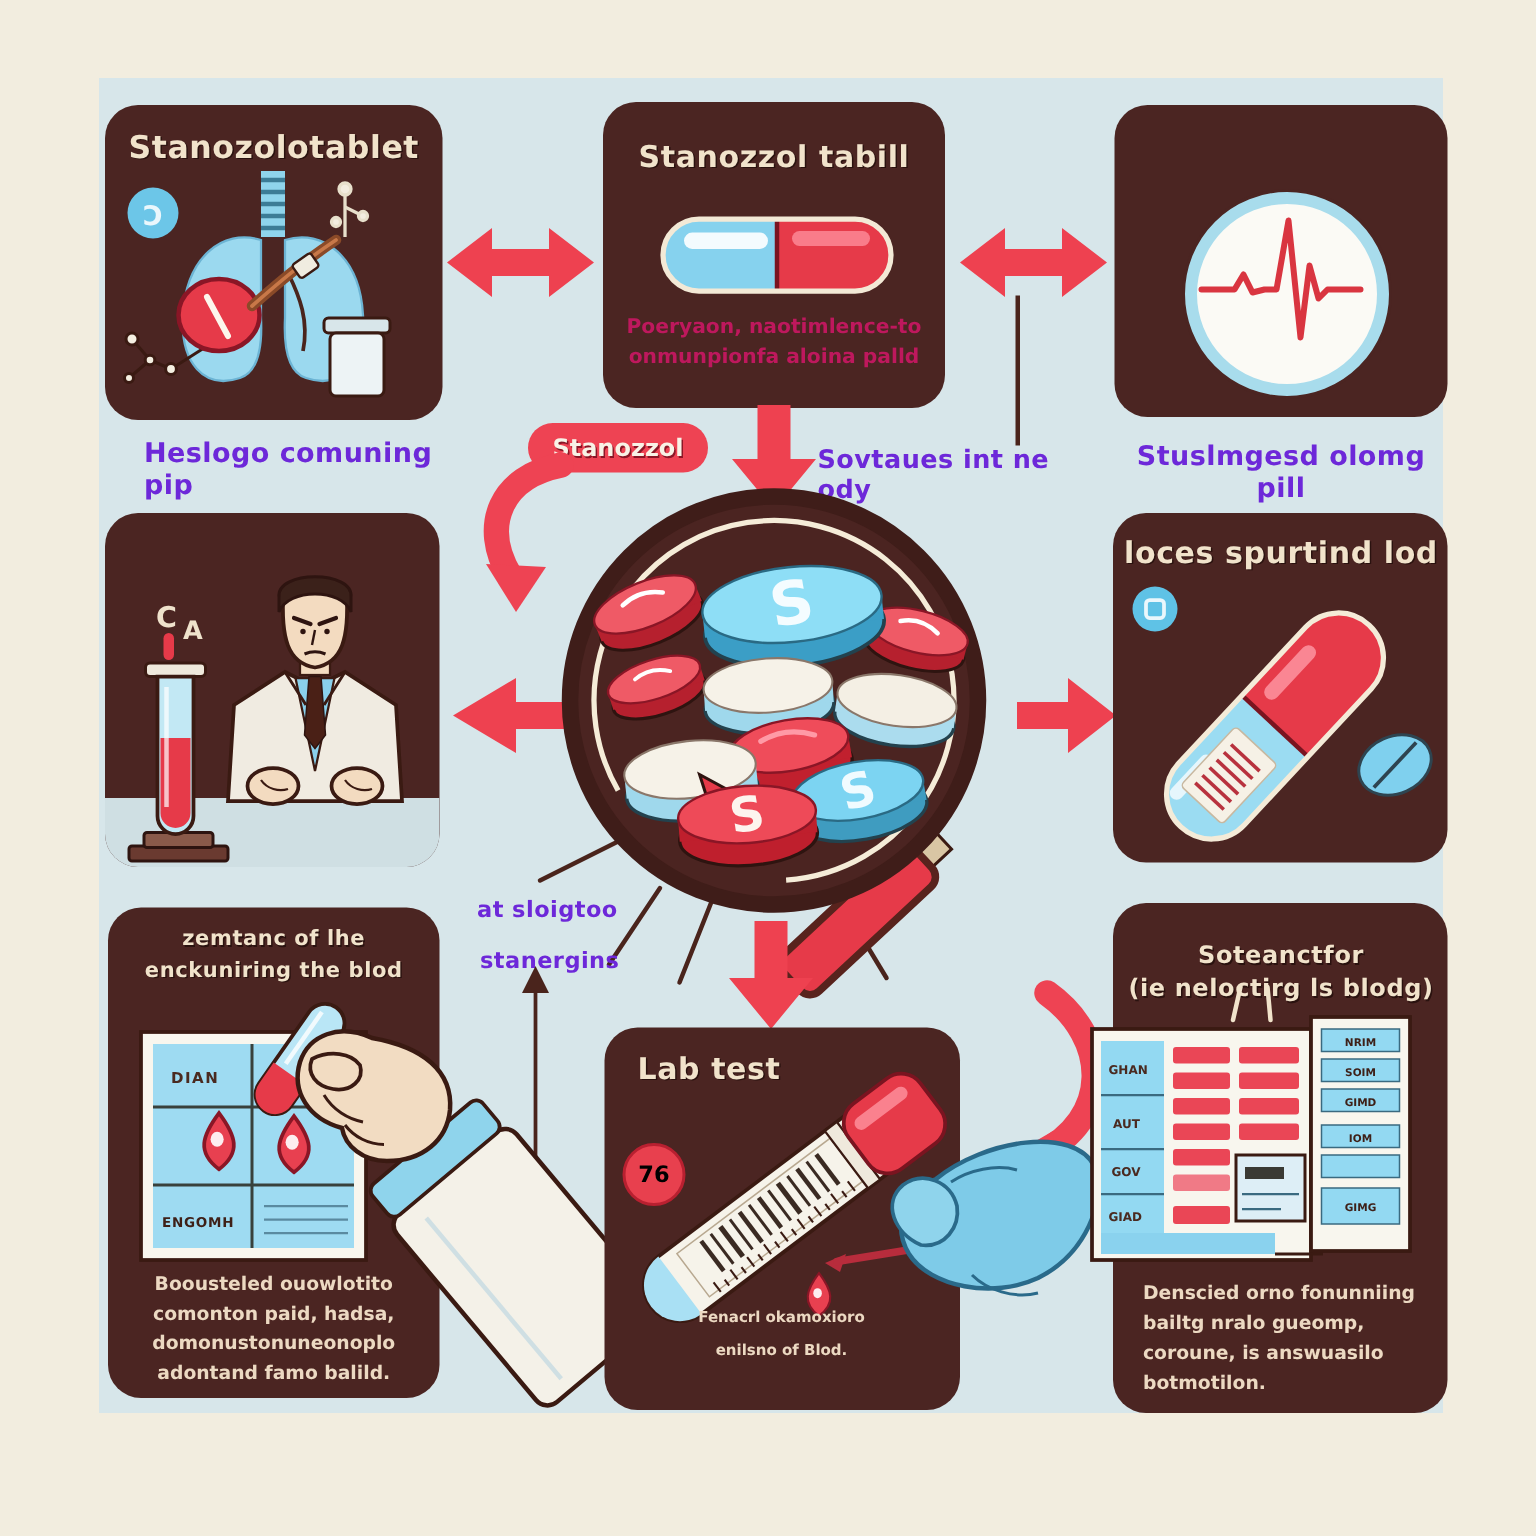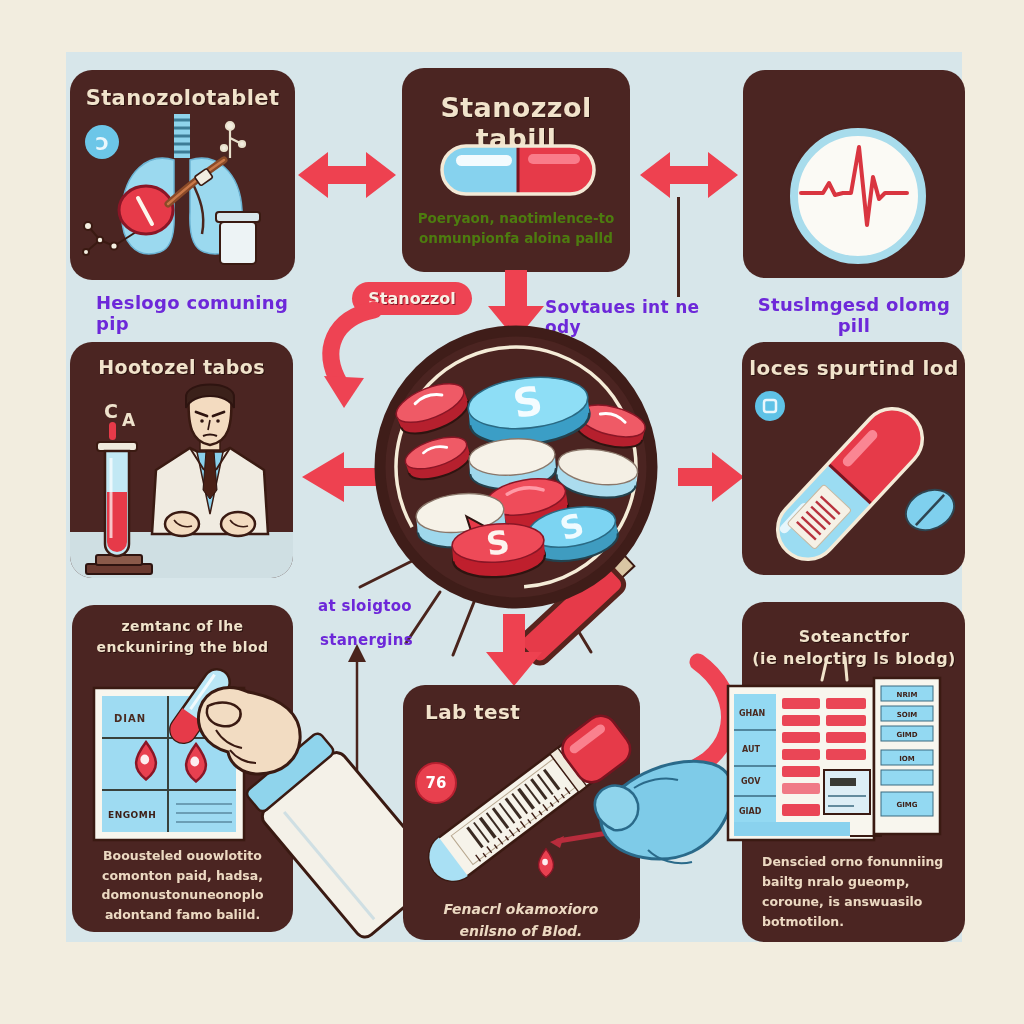--- a/index.html
+++ b/index.html
@@ -7,21 +7,21 @@
           font-family:"DejaVu Sans","Liberation Sans",sans-serif;}
   .inner-bg{position:absolute;left:66px;top:52px;width:896px;height:890px;background:#d7e6ea;}
   .panel{position:absolute;background:#4b2522;border-radius:22px;}
   .ptitle{position:absolute;color:#f1e3cb;font-weight:bold;text-align:center;
           text-shadow:1px 1px 0 #2a120f;letter-spacing:.4px;}
   .dark-caption{position:absolute;color:#6d28d9;font-weight:bold;letter-spacing:.3px;}
   .cream-text{position:absolute;color:#ecd9c2;font-weight:bold;text-align:center;}
   svg{position:absolute;overflow:visible;}
   .badge{position:absolute;background:#ee4353;color:#f8f2e6;font-weight:bold;
          border-radius:20px;text-align:center;text-shadow:1px 1px 0 #8a1626;}
-  .circle76{position:absolute;background:#e8404e;color:#ffffff;border-radius:50%;
+  .circle76{position:absolute;background:#e8404e;color:#000000;border-radius:50%;
             font-weight:bold;text-align:center;border:2px solid #b82030;}
   .vline{position:absolute;width:3px;background:#4a241c;}
   .ecg-circle{position:absolute;border-radius:50%;background:#fbfaf5;border:8px solid #a8dcec;
               box-shadow:0 0 0 2px #4b2522;}
 </style>
 </head>
 <body>
 
 <div id="canvas">
   <div class="inner-bg"></div>
@@ -63,30 +63,30 @@
       <circle cx="150" cy="12" r="4"></circle>
         <circle cx="162" cy="30" r="3"></circle>
         <circle cx="144" cy="34" r="3"></circle>
     </g>
     <rect x="136" y="98" width="44" height="10" rx="3" fill="#d8e6ea" stroke="#3a1a12" stroke-width="2"></rect>
     <rect x="140" y="108" width="36" height="42" rx="4" fill="#edf3f5" stroke="#3a1a12" stroke-width="2"></rect>
   </svg>
   <div class="dark-caption" style="left:96px;top:292px;width:220px;font-size:18px;">Heslogo comuning pip</div>
 
   <div class="panel" style="left:402px;top:68px;width:228px;height:204px;"></div>
-  <div class="ptitle" style="left:406px;top:92px;width:220px;font-size:27px;">Stanozzol tabill</div>
+  <div class="ptitle" style="left:406px;top:92px;width:220px;font-size:20px;">Stanozzol tabill</div>
   <svg style="left:438px;top:142px;" width="160" height="56" viewBox="0 0 160 56">
     <rect x="4" y="4" width="152" height="48" rx="24" fill="#e63a49"></rect>
     <path d="M80,4 H29 A24,24 0 0 0 29,52 H80 Z" fill="#86d2ee"></path>
     <line x1="80" y1="4" x2="80" y2="52" stroke="#7a1420" stroke-width="3"></line>
     <rect x="18" y="13" width="56" height="11" rx="5.5" fill="#ffffff" opacity="0.9"></rect>
     <rect x="90" y="12" width="52" height="10" rx="5" fill="#ff93a0" opacity="0.75"></rect>
     <rect x="4" y="4" width="152" height="48" rx="24" fill="none" stroke="#f3e9d6" stroke-width="3.5"></rect>
   </svg>
-  <div class="cream-text" style="left:408px;top:208px;width:216px;font-size:13.5px;line-height:20px;color:#4d7c0f;">
+  <div class="cream-text" style="left:408px;top:208px;width:216px;font-size:13.5px;line-height:20px;color:#be185d;">
     <div>Poeryaon, naotimlence-to</div>
     <div>onmunpionfa aloina palld</div>
   </div>
 
   <div class="panel" style="left:743px;top:70px;width:222px;height:208px;"></div>
   <div class="ecg-circle" style="left:790px;top:128px;width:120px;height:120px;"></div>
   <svg style="left:793px;top:131px;" width="122" height="122" viewBox="0 0 122 122">
     <path d="M8,62 H30 L36,52 L42,64 L50,62 H58 L66,16 L74,94 L80,46 L86,68 L92,62 H114" fill="none" stroke="#d93540" stroke-width="4" stroke-linejoin="round" stroke-linecap="round"></path>
   </svg>
   <div class="dark-caption" style="left:748px;top:294px;width:212px;font-size:18px;text-align:center;">Stuslmgesd olomg pill</div>
@@ -133,21 +133,20 @@
       <path d="M126,70 L137,74 M154,70 L143,74" stroke="#2e1410" stroke-width="2.8" stroke-linecap="round"></path>
       <circle cx="132" cy="79" r="1.8" fill="#2e1410"></circle>
         <circle cx="148" cy="79" r="1.8" fill="#2e1410"></circle>
       <path d="M140,78 L138,88" stroke="#2e1410" stroke-width="1.6"></path>
       <path d="M133,94 Q140,91 147,94" stroke="#2e1410" stroke-width="2" fill="none"></path>
       <ellipse cx="112" cy="182" rx="17" ry="12" fill="#f3dbc0" stroke="#3a1a12" stroke-width="2.5"></ellipse>
       <ellipse cx="168" cy="182" rx="17" ry="12" fill="#f3dbc0" stroke="#3a1a12" stroke-width="2.5"></ellipse>
       <path d="M104,178 C108,184 116,186 122,184 M160,178 C164,184 172,186 178,184" stroke="#3a1a12" stroke-width="1.5" fill="none"></path>
     </svg>
   </div>
-  <div class="ptitle" style="left:78px;top:356px;width:207px;font-size:19px;">Hootozel tabos</div>
 
   <svg style="left:302px;top:452px;" width="100" height="50" viewBox="0 0 100 50">
     <path d="M100,16 L42,16 L42,0 L0,25 L42,50 L42,34 L100,34 Z" fill="#ee4150"></path>
   </svg>
   <svg style="left:678px;top:452px;" width="66" height="50" viewBox="0 0 66 50">
     <path d="M0,16 L34,16 L34,0 L66,25 L34,50 L34,34 L0,34 Z" fill="#ee4150"></path>
   </svg>
 
   <svg style="left:340px;top:325px;" width="420" height="500" viewBox="0 0 420 500">
     <g stroke="#4a241c" stroke-width="3" stroke-linecap="round">
@@ -368,21 +367,21 @@
     <g transform="translate(138,174) scale(0.95)">
       <path d="M0,-16 C9,-4 12,5 0,14 C-12,5 -9,-4 0,-16 Z" fill="#e84050" stroke="#8a1626" stroke-width="1.5"></path>
       <ellipse cx="-1" cy="-2" rx="3" ry="3.5" fill="#fdeef0"></ellipse>
     </g>
     <g>
       <path d="M216,96 C196,104 186,126 198,146 C212,168 254,176 284,162 C316,146 330,110 322,88 C308,60 248,70 216,96 Z" fill="#7ecbe8" stroke="#2a6a8a" stroke-width="3"></path>
       <path d="M206,140 C188,132 180,112 194,100 C208,90 226,98 230,114 C232,128 222,142 206,140 Z" fill="#8fd4ec" stroke="#2a6a8a" stroke-width="2.5"></path>
       <path d="M240,160 C250,170 268,176 284,172 M226,98 C238,90 256,86 270,90" stroke="#2a6a8a" stroke-width="2" fill="none"></path>
     </g>
   </svg>
-  <div class="cream-text" style="left:412px;top:898px;width:218px;font-size:14px;line-height:22px;font-style:italic;">
+  <div class="cream-text" style="left:412px;top:868px;width:218px;font-size:10px;line-height:22px;">
     <div>Fenacrl okamoxioro</div>
     <div>enilsno of Blod.</div>
   </div>
 
   <div class="panel" style="left:742px;top:602px;width:223px;height:340px;"></div>
   <div class="ptitle" style="left:748px;top:626px;width:212px;font-size:16px;line-height:22px;">
     <div>Soteanctfor</div>
     <div>(ie neloctirg ls blodg)</div>
   </div>
   <svg style="left:815px;top:656px;" width="44" height="26" viewBox="0 0 44 26">

